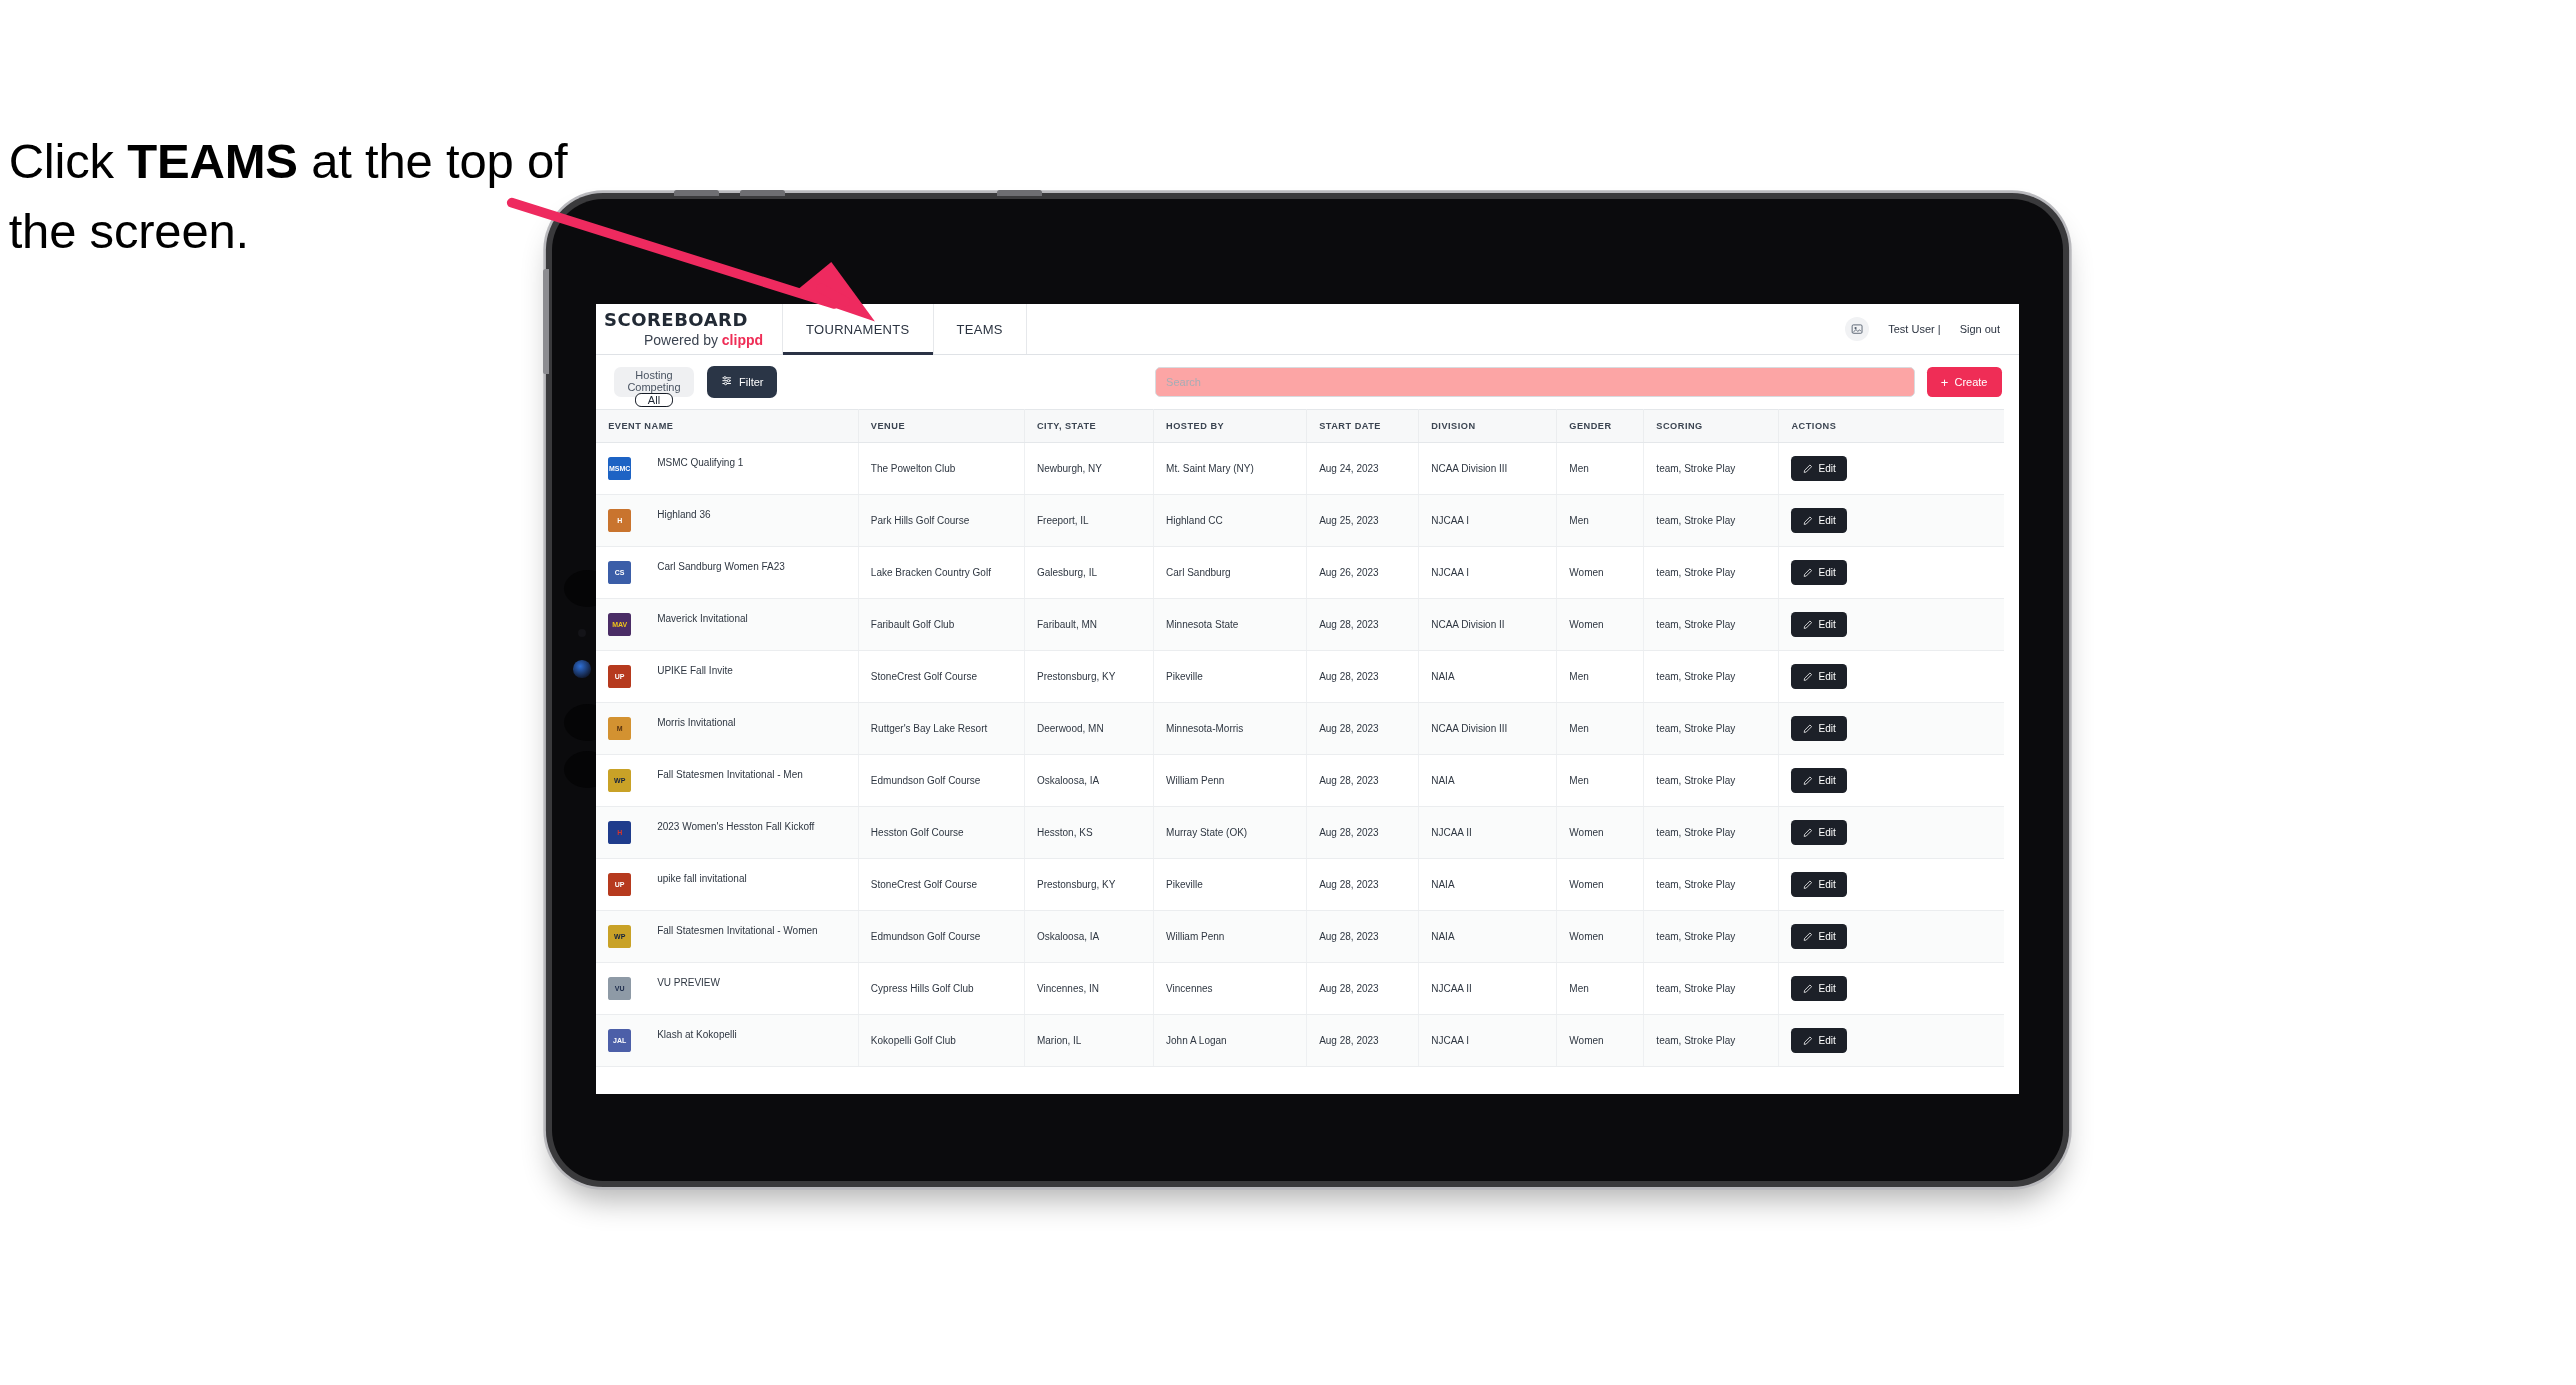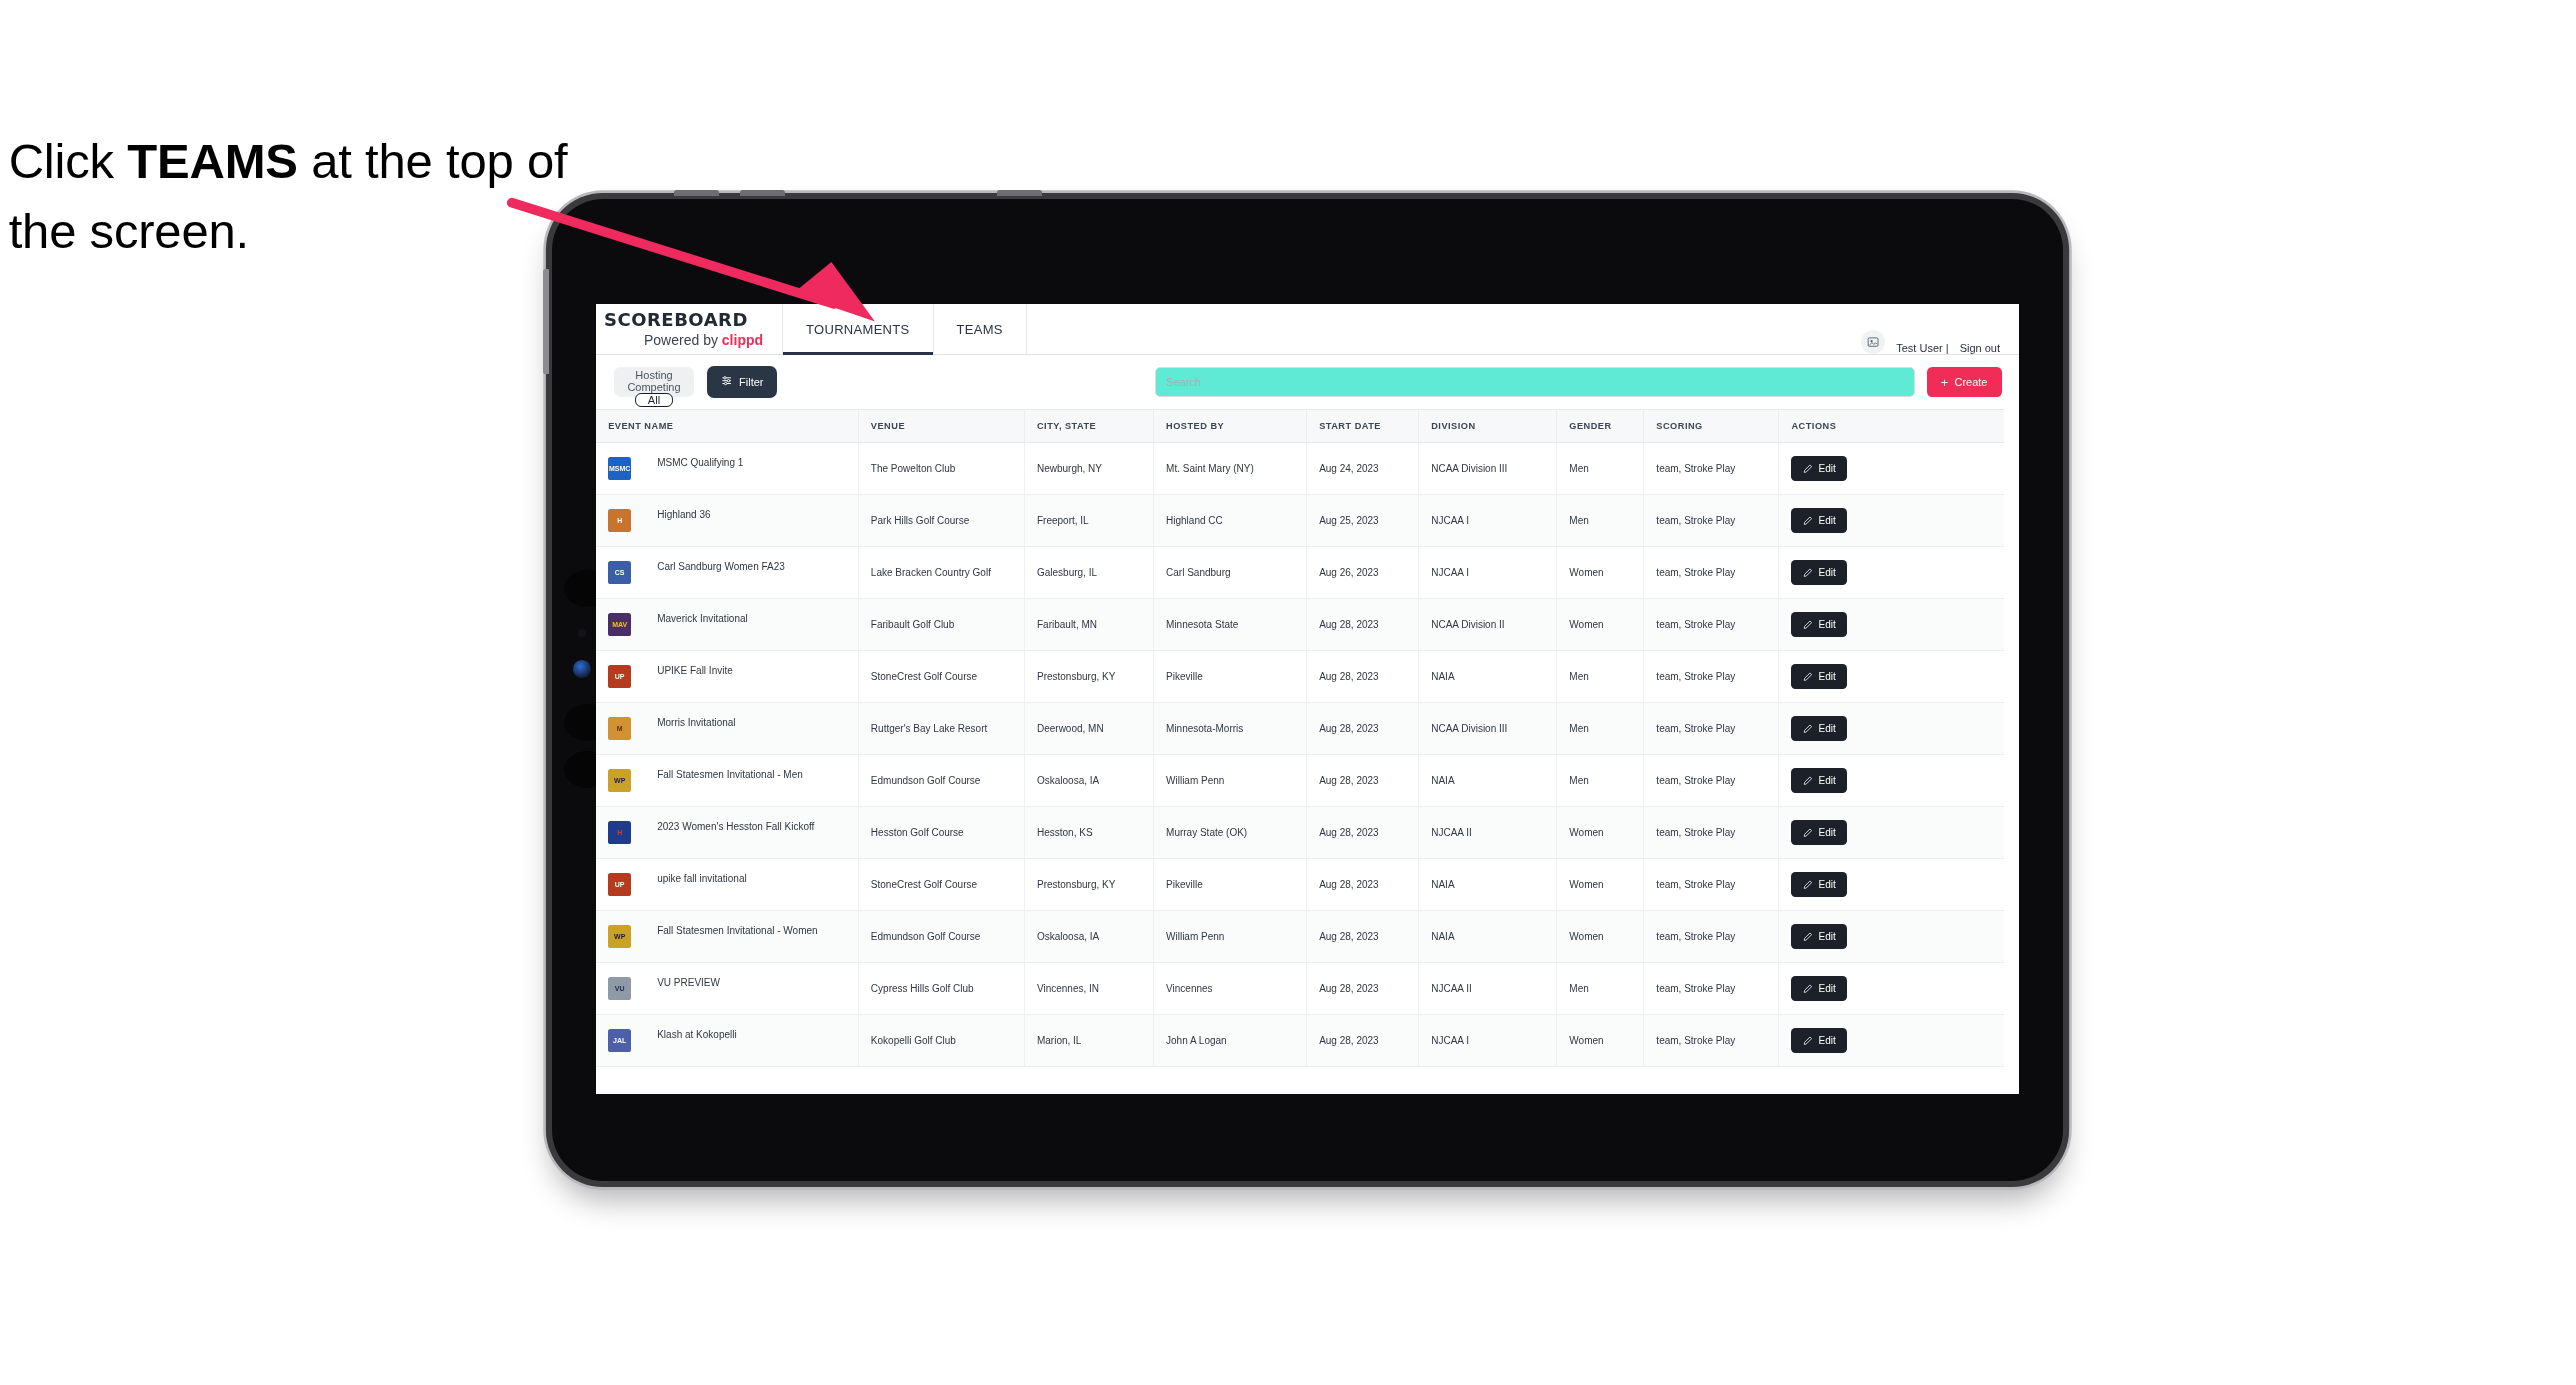--- a/index.html
+++ b/index.html
@@ -119,21 +119,21 @@
     background: #fff;
   }
   .navtab.active::after {
     content: "";
     position: absolute; left: 0; right: 0; bottom: -0.9px;
     height: 2.6px; background: #2a3245;
   }
 
   .nav-right {
     margin-left: auto;
-    display: flex; align-items: flex-end; gap: 11px;
+    display: flex; align-items: center; gap: 19px;
     padding-right: 19px;
     font-size: 11px;
     color: #2b3340;
   }
   .avatar {
     width: 24.5px; height: 24.5px; border-radius: 50%;
     background: #f1f2f4;
     display: flex; align-items: center; justify-content: center;
     color: #55606e;
   }
@@ -184,21 +184,21 @@
     cursor: pointer;
   }
   .search-wrap { margin-left: auto; display: flex; align-items: center; gap: 12.2px; }
   .search-input {
     width: 760px; height: 30px;
     border: 0.9px solid #d8dbdf;
     border-radius: 5.2px;
     padding: 0 10.5px;
     font-size: 11px;
     color: #2b3340;
-    background: #5eead4;
+    background: #fca5a5;
     font-family: "Liberation Sans", sans-serif;
   }
   .search-input::placeholder { color: #a7adb5; }
   .create-btn {
     display: flex; align-items: center; gap: 6.1px;
     height: 30px;
     padding: 0 14px;
     background: #ef2d56;
     color: #ffffff;
     border-radius: 5.2px;

